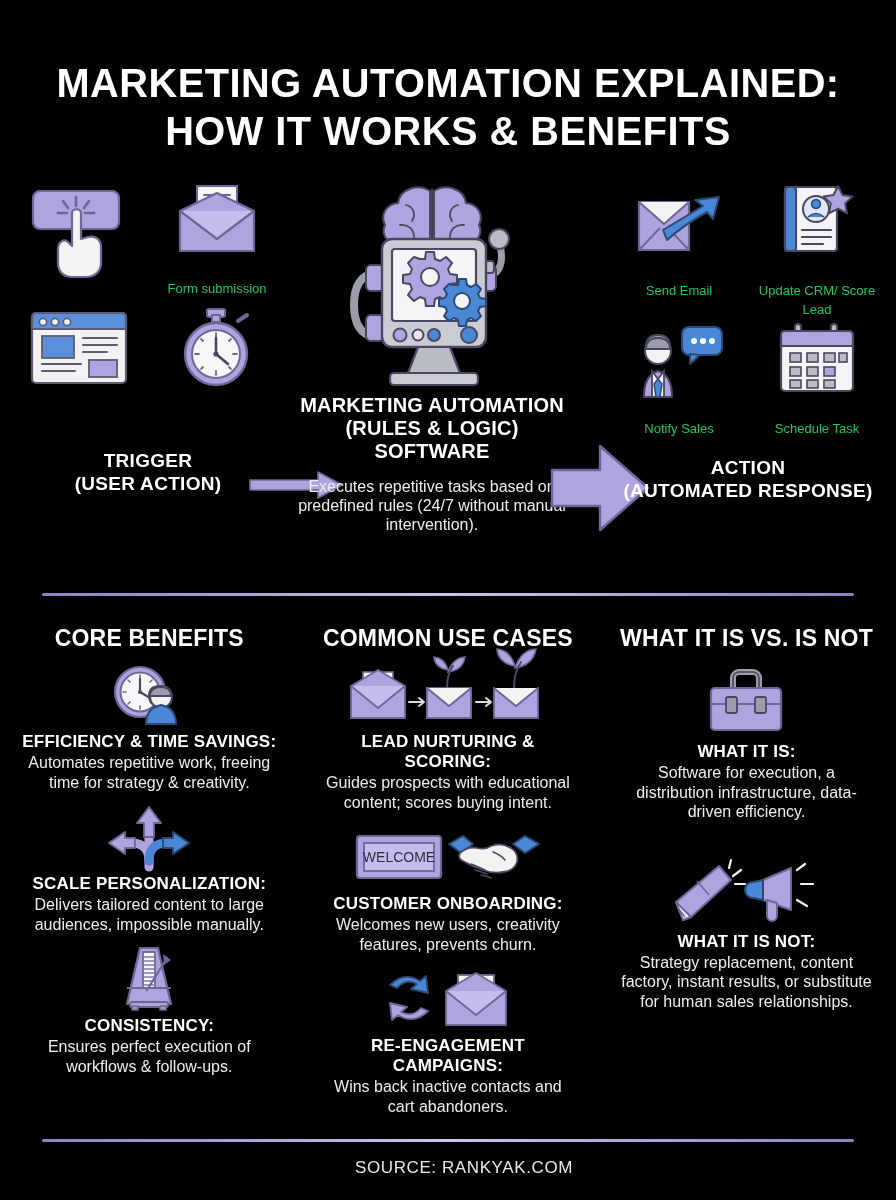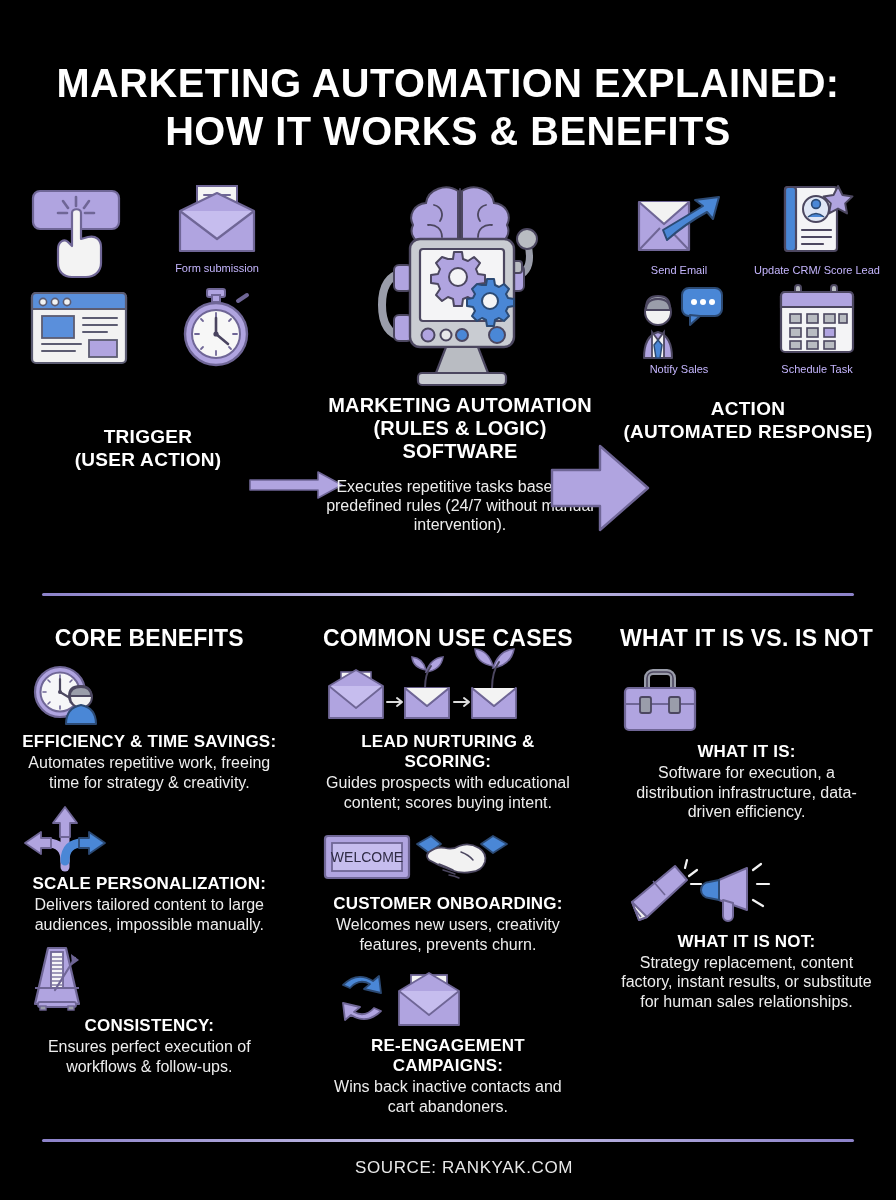--- a/index.html
+++ b/index.html
@@ -42,38 +42,38 @@
   .flow {
     position: relative;
     margin-top: 26px;
     height: 400px;
   }
   .flow-col {
     position: absolute;
     text-align: center;
   }
   .col-trigger { left: 10px; top: 0; width: 276px; }
-  .col-engine  { left: 312px; top: 0; width: 296px; }
+  .col-engine  { left: 284px; top: 0; width: 296px; }
   .col-action  { left: 610px; top: 0; width: 276px; }
 
   .icon-grid {
     display: flex;
     flex-wrap: wrap;
     justify-content: center;
     align-items: flex-start;
   }
   .icon-cell {
     width: 138px;
     text-align: center;
   }
   .icon-cap {
-    font-size: 11px;
+    font-size: 13px;
     line-height: 19px;
-    color: #c4b5fd;
-    margin-top: 0;
+    color: #22c55e;
+    margin-top: 20px;
     font-weight: normal;
   }
   .stage-label {
     font-family: "Liberation Sans Narrow", "Liberation Sans", sans-serif;
     font-weight: bold;
     font-size: 19px;
     line-height: 23px;
     letter-spacing: 0.3px;
     color: #ffffff;
   }
@@ -136,20 +136,21 @@
     letter-spacing: 0.2px;
     color: #ffffff;
     margin-bottom: 12px;
     white-space: nowrap;
   }
   .item { margin-bottom: 14px; }
   .item-icon {
     height: 62px;
     display: flex;
     align-items: center;
+    justify-content: center;
     margin-bottom: 6px;
   }
   .item-title {
     font-family: "Liberation Sans Narrow", "Liberation Sans", sans-serif;
     font-weight: bold;
     font-size: 17px;
     line-height: 20px;
     letter-spacing: 0.2px;
     color: #ffffff;
   }
@@ -266,21 +267,21 @@
               </g>
               <line x1="41" y1="47" x2="41" y2="31" stroke="#4a4460" stroke-width="2.6" stroke-linecap="round"></line>
               <line x1="41" y1="47" x2="53" y2="57" stroke="#4a4460" stroke-width="2.6" stroke-linecap="round"></line>
               <circle cx="41" cy="47" r="2.6" fill="#4a4460"></circle>
             </svg>
           </div>
           <div class="icon-cap"></div>
         </div>
       </div>
 
-      <div class="stage-label" style="margin-top:54px;">
+      <div class="stage-label" style="margin-top:38px;">
         <div>TRIGGER</div>
         <div>(USER ACTION)</div>
       </div>
     </div>
 
     <div class="arrow-small">
       <svg width="96" height="32" viewBox="0 0 96 32">
         <path d="M2 11 L70 11 L70 3 L94 16 L70 29 L70 21 L2 21 Z" fill="#b0a4e0" stroke="#6f6696" stroke-width="1.6" stroke-linejoin="round"></path>
       </svg>
     </div>

